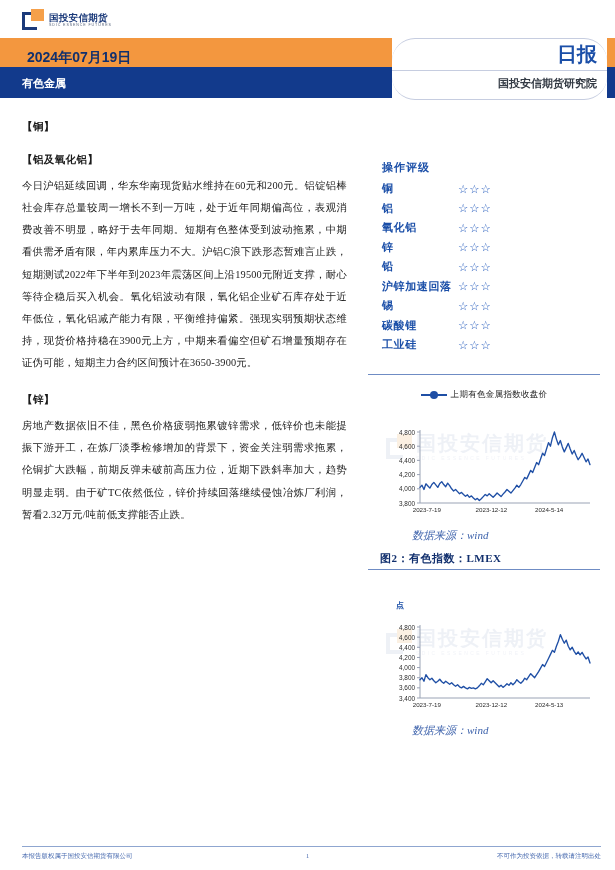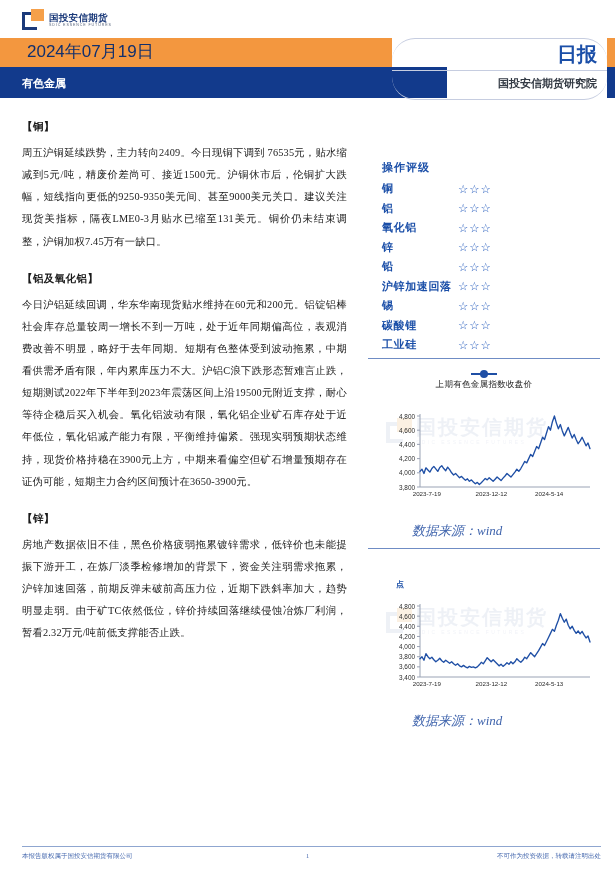--- a/index.html
+++ b/index.html
@@ -39,27 +39,27 @@
     font-size: 3.6px; color: #55627a; letter-spacing: .9px;
     margin-top: 1.5px;
     font-family: "Liberation Sans", sans-serif;
   }
 
   .bar-orange {
     position: absolute; left: 0; top: 38px;
     width: 392px; height: 29px; background: #f3973f;
   }
   .bar-orange .txt {
-    position: absolute; left: 27px; top: 2px;
-    font-size: 17px; font-weight: normal; color: #11306e;
+    position: absolute; left: 27px; top: 11px;
+    font-size: 14px; font-weight: bold; color: #11306e;
     font-family: "Liberation Sans", sans-serif;
   }
   .bar-blue {
     position: absolute; left: 0; top: 67px;
-    width: 447px; height: 31px; background: #123a8c;
+    width: 392px; height: 31px; background: #123a8c;
   }
   .bar-blue .txt {
     position: absolute; left: 22px; top: 9px;
     font-size: 11px; font-weight: bold; color: #ffffff;
     font-family: "Liberation Sans", sans-serif;
   }
   .edge-orange {
     position: absolute; right: 0; top: 38px;
     width: 8px; height: 29px; background: #f3973f;
   }
@@ -109,21 +109,21 @@
     font-size: 10.5px; font-weight: bold; color: #1a1a1a;
     margin-bottom: 8px; letter-spacing: .4px;
   }
   .sec-body {
     font-size: 10.3px; color: #1a1a1a;
     line-height: 2.15; text-align: justify;
     letter-spacing: .2px;
   }
 
   
-  .ratings { margin-bottom: 6px; }
+  .ratings { margin-bottom: 22px; }
   .ratings-title {
     font-size: 11px; font-weight: bold; color: #1b4fa8;
     margin-left: 14px; margin-bottom: 6px;
     letter-spacing: 1px;
   }
   .rating-row {
     display: flex; align-items: center;
     margin-left: 14px; margin-bottom: 4.5px;
   }
   .rating-name {
@@ -143,21 +143,20 @@
   }
   .fig-rule { border-top: 1.4px solid #6f8cc4; margin-bottom: 2px; }
   .fig-box {
     position: relative; height: 150px; width: 232px;
     background: #fff; overflow: hidden;
   }
   .fig-legend {
     position: absolute; top: 12px; left: 0; right: 0;
     display: flex; align-items: center; justify-content: center;
     gap: 4px;
-    flex-direction: column;
   }
   .legend-mark {
     display: inline-block; width: 26px; height: 2px;
     background: #1f4fa5; position: relative;
   }
   .legend-mark::after {
     content: ""; position: absolute; left: 9px; top: -3px;
     width: 8px; height: 8px; border-radius: 50%;
     background: #1f4fa5;
   }
@@ -186,22 +185,22 @@
   .wm-text { display: flex; flex-direction: column; line-height: 1; }
   .wm-cn {
     font-size: 20px; color: #c9d2e4; font-weight: bold; letter-spacing: 2px;
     font-family: "Liberation Sans", sans-serif;
   }
   .wm-en {
     font-size: 5px; color: #d2d9e8; letter-spacing: 2.4px; margin-top: 3px;
     font-family: "Liberation Sans", sans-serif;
   }
   .fig-src {
-    font-size: 13px; color: #3e63ac; font-style: italic;
-    margin-left: 44px; margin-top: 11px; margin-bottom: 8px;
+    font-size: 11px; color: #3e63ac; font-style: italic;
+    margin-left: 44px; margin-top: 1px; margin-bottom: 8px;
   }
 
   
   .footer {
     position: absolute; left: 0; bottom: 0;
     width: 615px; height: 32px;
   }
   .footer-rule {
     position: absolute; left: 22px; right: 14px; top: 8px;
     border-top: 1px solid #8fa6d0;
@@ -250,31 +249,30 @@
     <div class="inst">国投安信期货研究院</div>
   </div>
 </div>
 
 <div class="content">
 
   <div class="col-left">
 
     <div class="sec">
       <div class="sec-title">【铜】</div>
-      <div class="sec-body">周五沪铜延续跌势，主力转向2409。今日现铜下调到 76535元，贴水缩减到5元/吨，精废价差尚可、接近1500元。沪铜休市后，伦铜扩大跌幅，短线指向更低的9250-9350美元间、甚至9000美元关口。建议关注现货美指标，隔夜LME0-3月贴水已缩至131美元。铜价仍未结束调整，沪铜加权7.45万有一缺口。</div>
     </div>
 
     <div class="sec">
       <div class="sec-title">【铝及氧化铝】</div>
       <div class="sec-body">今日沪铝延续回调，华东华南现货贴水维持在60元和200元。铝锭铝棒社会库存总量较周一增长不到一万吨，处于近年同期偏高位，表观消费改善不明显，略好于去年同期。短期有色整体受到波动拖累，中期看供需矛盾有限，年内累库压力不大。沪铝C浪下跌形态暂难言止跌，短期测试2022年下半年到2023年震荡区间上沿19500元附近支撑，耐心等待企稳后买入机会。氧化铝波动有限，氧化铝企业矿石库存处于近年低位，氧化铝减产能力有限，平衡维持偏紧。强现实弱预期状态维持，现货价格持稳在3900元上方，中期来看偏空但矿石增量预期存在证伪可能，短期主力合约区间预计在3650-3900元。</div>
     </div>
 
     <div class="sec">
       <div class="sec-title">【锌】</div>
-      <div class="sec-body">房地产数据依旧不佳，黑色价格疲弱拖累镀锌需求，低锌价也未能提振下游开工，在炼厂淡季检修增加的背景下，资金关注弱需求拖累，沪锌加速回落，前期反弹未破前高压力位，近期下跌斜率加大，趋势明显走弱。由于矿TC依然低位，锌价持续回落继续侵蚀冶炼厂利润，暂看2.32万元/吨前低支撑能否止跌。</div>
+      <div class="sec-body">房地产数据依旧不佳，黑色价格疲弱拖累镀锌需求，低锌价也未能提振下游开工，在炼厂淡季检修增加的背景下，资金关注弱需求拖累，伦铜扩大跌幅，前期反弹未破前高压力位，近期下跌斜率加大，趋势明显走弱。由于矿TC依然低位，锌价持续回落继续侵蚀冶炼厂利润，暂看2.32万元/吨前低支撑能否止跌。</div>
     </div>
 
   </div>
 
   <div class="col-right">
 
     <div class="ratings">
       <div class="ratings-title">操作评级</div>
       <div id="rating-rows">
           <div class="rating-row">
@@ -352,20 +350,21 @@
             <text x="58.8" y="135" text-anchor="middle" font-size="6.2" fill="#2b2b2b" font-family="&quot;Liberation Sans&quot;, sans-serif">2023-7-19</text>
             <text x="123.39999999999999" y="135" text-anchor="middle" font-size="6.2" fill="#2b2b2b" font-family="&quot;Liberation Sans&quot;, sans-serif">2023-12-12</text>
             <text x="181.2" y="135" text-anchor="middle" font-size="6.2" fill="#2b2b2b" font-family="&quot;Liberation Sans&quot;, sans-serif">2024-5-14</text>
             <polyline points="52.00,110.38 53.98,108.25 55.95,112.51 57.93,106.83 59.91,108.96 61.88,111.09 63.86,107.54 65.84,105.41 67.81,107.89 69.79,110.38 71.77,106.47 73.74,104.70 75.72,107.54 77.70,109.67 79.67,106.12 81.65,108.61 83.63,111.80 85.60,113.93 87.58,112.51 89.56,114.64 91.53,116.77 93.51,115.35 95.49,117.48 97.47,119.25 99.44,117.83 101.42,120.32 103.40,118.90 105.37,121.03 107.35,122.81 109.33,121.39 111.30,123.52 113.28,121.74 115.26,119.61 117.23,117.48 119.21,118.90 121.19,116.77 123.16,118.55 125.14,120.32 127.12,118.19 129.09,116.06 131.07,117.83 133.05,119.61 135.02,117.13 137.00,115.00 138.98,112.51 140.95,114.28 142.93,116.06 144.91,113.58 146.88,111.09 148.86,108.25 150.84,110.38 152.81,107.54 154.79,103.99 156.77,100.44 158.74,101.86 160.72,97.60 162.70,93.34 164.67,95.47 166.65,90.50 168.63,85.53 170.60,87.66 172.58,81.98 174.56,76.30 176.53,78.43 178.51,72.04 180.49,65.65 182.47,69.20 184.44,60.68 186.42,55.00 188.40,62.10 190.37,67.78 192.35,63.52 194.33,69.91 196.30,74.88 198.28,70.62 200.26,66.36 202.23,72.04 204.21,77.01 206.19,73.46 208.16,78.43 210.14,82.69 212.12,79.85 214.09,76.30 216.07,80.56 218.05,84.82 220.02,81.98 222.00,87.66" fill="none" stroke="#1f4fa5" stroke-width="1.35" stroke-linejoin="round" stroke-linecap="round"></polyline>
           </svg>
       </div>
       <div class="fig-src">数据来源：wind</div>
     </div>
 
     <div class="fig">
+      <div class="fig-title">图2：有色指数：LMEX</div>
       <div class="fig-rule"></div>
       <div class="fig-box">
         <div class="watermark">
           <div class="wm-mark">
               <div class="b"></div>
               <div class="o"></div>
             </div>
           <div class="wm-text">
             <div class="wm-cn">国投安信期货</div>
             <div class="wm-en">SDIC ESSENCE FUTURES</div>

